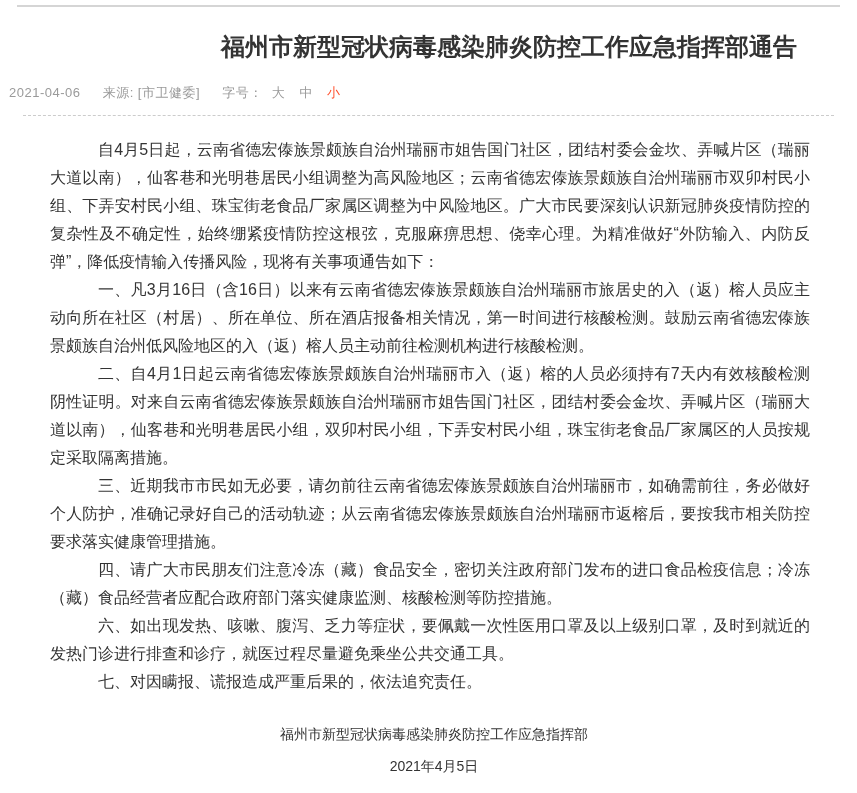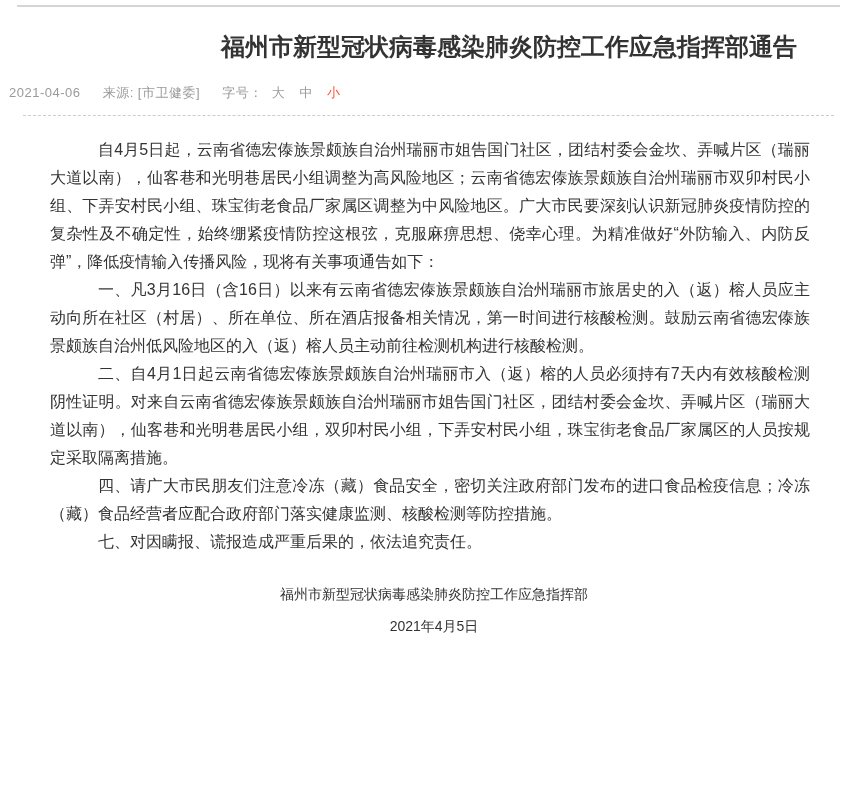--- a/index.html
+++ b/index.html
@@ -98,24 +98,26 @@
   <div class="dashed-rule"></div>
 
   <div class="article">
 
       <p>自4月5日起，云南省德宏傣族景颇族自治州瑞丽市姐告国门社区，团结村委会金坎、弄喊片区（瑞丽大道以南），仙客巷和光明巷居民小组调整为高风险地区；云南省德宏傣族景颇族自治州瑞丽市双卯村民小组、下弄安村民小组、珠宝街老食品厂家属区调整为中风险地区。广大市民要深刻认识新冠肺炎疫情防控的复杂性及不确定性，始终绷紧疫情防控这根弦，克服麻痹思想、侥幸心理。为精准做好“外防输入、内防反弹”，降低疫情输入传播风险，现将有关事项通告如下：</p>
 
       <p>一、凡3月16日（含16日）以来有云南省德宏傣族景颇族自治州瑞丽市旅居史的入（返）榕人员应主动向所在社区（村居）、所在单位、所在酒店报备相关情况，第一时间进行核酸检测。鼓励云南省德宏傣族景颇族自治州低风险地区的入（返）榕人员主动前往检测机构进行核酸检测。</p>
 
       <p>二、自4月1日起云南省德宏傣族景颇族自治州瑞丽市入（返）榕的人员必须持有7天内有效核酸检测阴性证明。对来自云南省德宏傣族景颇族自治州瑞丽市姐告国门社区，团结村委会金坎、弄喊片区（瑞丽大道以南），仙客巷和光明巷居民小组，双卯村民小组，下弄安村民小组，珠宝街老食品厂家属区的人员按规定采取隔离措施。</p>
 
+      <p>三、近期我市市民如无必要，请勿前往云南省德宏傣族景颇族自治州瑞丽市，如确需前往，务必做好个人防护，准确记录好自己的活动轨迹；从云南省德宏傣族景颇族自治州瑞丽市返榕后，要按我市相关防控要求落实健康管理措施。</p>
 
       <p>四、请广大市民朋友们注意冷冻（藏）食品安全，密切关注政府部门发布的进口食品检疫信息；冷冻（藏）食品经营者应配合政府部门落实健康监测、核酸检测等防控措施。</p>
 
 
+      <p>六、如出现发热、咳嗽、腹泻、乏力等症状，要佩戴一次性医用口罩及以上级别口罩，及时到就近的发热门诊进行排查和诊疗，就医过程尽量避免乘坐公共交通工具。</p>
 
       <p>七、对因瞒报、谎报造成严重后果的，依法追究责任。</p>
     </div>
 
   <div class="signature">
     <p>福州市新型冠状病毒感染肺炎防控工作应急指挥部</p>
     <p>2021年4月5日</p>
   </div>
 
 </div>

